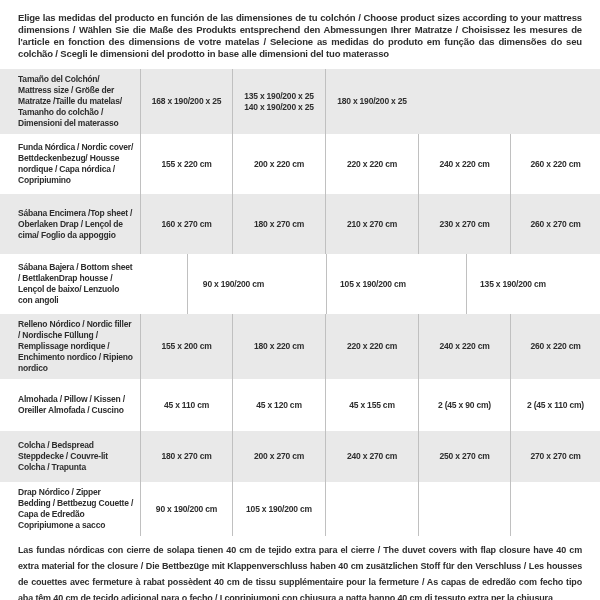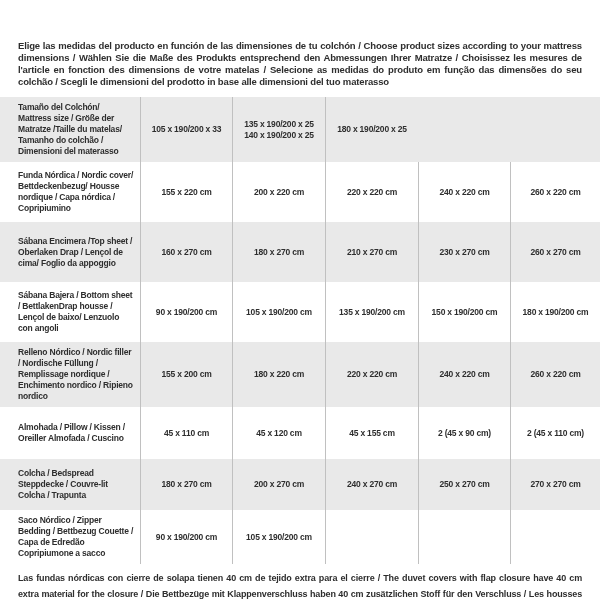--- a/index.html
+++ b/index.html
@@ -8,21 +8,20 @@
     font-family:"Liberation Sans", sans-serif;
     font-weight:700;
     color:var(--txt,#2e2e2e);
     -webkit-font-smoothing:antialiased;
   }
   .intro{
     padding:12px 18px 0 18px;
     font-size:9.5px;line-height:12px;
     text-align:justify;
     letter-spacing:-0.15px;
-    margin-top:28px;
   }
   .size-table{
     margin-top:9px;
     width:600px;
   }
   .trow{
     display:grid;
     grid-template-columns:140px 92px 93px 93px 92px 90px;
   }
   .trow.shade{background:var(--shade,#e9e9e9);}
@@ -37,42 +36,42 @@
   }
   .cell.val{
     justify-content:center;
     text-align:center;
     white-space:pre-line;
     border-left:1px solid var(--grid,#c0c0c0);
   }
   .r1{min-height:59px;}
   .r2{min-height:60px;}
   .r3{min-height:60px;}
-  .r4{min-height:60px;}
+  .r4{min-height:60px;gap:47px;}
   .r5{min-height:63px;}
   .r6{min-height:52px;}
   .r7{min-height:51px;}
   .r8{min-height:53px;}
   .footnote{
     padding:6px 18px 0 18px;
     font-size:9px;line-height:16px;
     text-align:justify;
     letter-spacing:-0.15px;
   }
 </style>
 </head>
 <body>
 
 <div class="intro">Elige las medidas del producto en función de las dimensiones de tu colchón / Choose product sizes according to your mattress dimensions / Wählen Sie die Maße des Produkts entsprechend den Abmessungen Ihrer Matratze / Choisissez les mesures de l'article en fonction des dimensions de votre matelas / Selecione as medidas do produto em função das dimensões do seu colchão / Scegli le dimensioni del prodotto in base alle dimensioni del tuo materasso</div>
 
 <div class="size-table">
 
   <div class="trow shade r1">
     <div class="cell label">Tamaño del Colchón/ Mattress size / Größe der Matratze /Taille du matelas/ Tamanho do colchão / Dimensioni del materasso</div>
-    <div class="cell val">105 x 190/200 x 33</div>
+    <div class="cell val">168 x 190/200 x 25</div>
     <div class="cell val">135 x 190/200 x 25
 140 x 190/200 x 25</div>
     <div class="cell val">180 x 190/200 x 25</div>
   </div>
 
   <div class="trow r2">
     <div class="cell label">Funda Nórdica /  Nordic cover/ Bettdeckenbezug/ Housse nordique  / Capa nórdica / Copripiumino</div>
     <div class="cell val">155 x 220 cm</div>
     <div class="cell val">200 x 220 cm</div>
     <div class="cell val">220 x 220 cm</div>
@@ -119,21 +118,21 @@
   <div class="trow shade r7">
     <div class="cell label">Colcha / Bedspread Steppdecke / Couvre-lit Colcha / Trapunta</div>
     <div class="cell val">180 x 270 cm</div>
     <div class="cell val">200 x 270 cm</div>
     <div class="cell val">240 x 270 cm</div>
     <div class="cell val">250 x 270 cm</div>
     <div class="cell val">270 x 270 cm</div>
   </div>
 
   <div class="trow r8">
-    <div class="cell label">Saco Nórdico / Zipper Bedding / Bettbezug Couette  / Capa de Edredão Copripiumone a sacco</div>
+    <div class="cell label">Drap Nórdico / Zipper Bedding / Bettbezug Couette  / Capa de Edredão Copripiumone a sacco</div>
     <div class="cell val">90 x 190/200 cm</div>
     <div class="cell val">105 x 190/200 cm</div>
     <div class="cell val"></div>
     <div class="cell val"></div>
     <div class="cell val"></div>
   </div>
 
 </div>
 
 <div class="footnote">Las fundas nórdicas con cierre de solapa tienen 40 cm de tejido extra para el cierre  / The duvet covers with flap closure have 40 cm extra material for the closure / Die Bettbezüge mit Klappenverschluss haben 40 cm zusätzlichen Stoff für den Verschluss / Les housses de couettes avec fermeture à rabat possèdent 40 cm de tissu supplémentaire pour la fermeture / As capas de edredão com fecho tipo aba têm 40 cm de tecido adicional para o fecho / I copripiumoni con chiusura a patta hanno 40 cm di tessuto extra per la chiusura</div>

